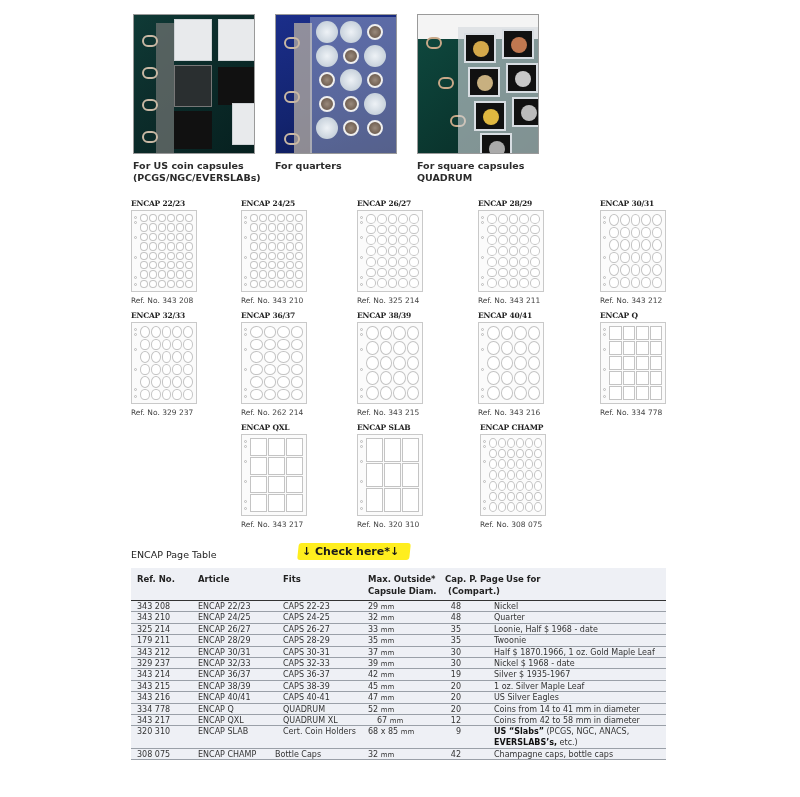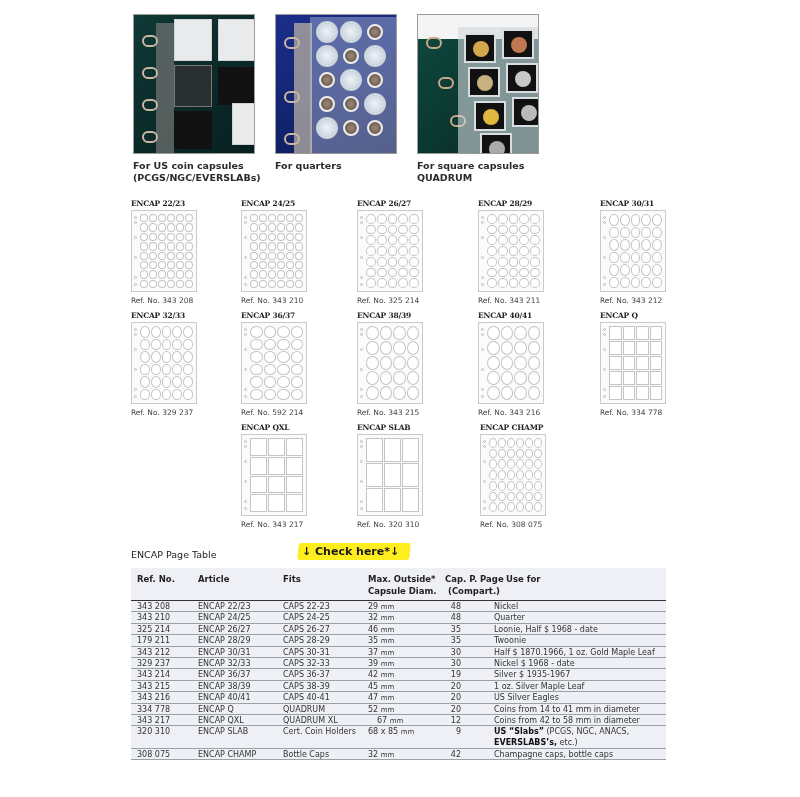--- a/index.html
+++ b/index.html
@@ -495,21 +495,21 @@
           <div class="cell c"></div>
           <div class="cell c"></div>
           <div class="cell c"></div>
           <div class="cell c"></div>
           <div class="cell c"></div>
           <div class="cell c"></div>
           <div class="cell c"></div>
           <div class="cell c"></div>
         </div>
       </div>
-      <div class="diag-ref">Ref. No. 592 214</div>
+      <div class="diag-ref">Ref. No. 262 214</div>
     </div>
     <div class="diag" style="left: 357px; top: 311px;">
       <div class="diag-title">ENCAP 38/39</div>
       <div class="page">
         <div class="holes">
           <div class="hole" style="top:5px"></div>
           <div class="hole" style="top:10px"></div>
           <div class="hole" style="top:25px"></div>
           <div class="hole" style="top:45px"></div>
           <div class="hole" style="top:65px"></div>
@@ -758,21 +758,21 @@
         <div class="td" style="left:67px">ENCAP 24/25</div>
         <div class="td" style="left:152px">CAPS 24-25</div>
         <div class="td" style="left:237px"><span>32</span> <span class="mm">mm</span></div>
         <div class="td right" style="left:300px;width:30px">48</div>
         <div class="td" style="left:363px">Quarter</div>
       </div>
       <div class="row">
         <div class="td" style="left:6px">325 214</div>
         <div class="td" style="left:67px">ENCAP 26/27</div>
         <div class="td" style="left:152px">CAPS 26-27</div>
-        <div class="td" style="left:237px"><span>46</span> <span class="mm">mm</span></div>
+        <div class="td" style="left:237px"><span>33</span> <span class="mm">mm</span></div>
         <div class="td right" style="left:300px;width:30px">35</div>
         <div class="td" style="left:363px">Loonie, Half $ 1968 - date</div>
       </div>
       <div class="row">
         <div class="td" style="left:6px">179 211</div>
         <div class="td" style="left:67px">ENCAP 28/29</div>
         <div class="td" style="left:152px">CAPS 28-29</div>
         <div class="td" style="left:237px"><span>35</span> <span class="mm">mm</span></div>
         <div class="td right" style="left:300px;width:30px">35</div>
         <div class="td" style="left:363px">Twoonie</div>
@@ -840,19 +840,19 @@
         <div class="td" style="left:237px"><span>68 x 85</span> <span class="mm">mm</span></div>
         <div class="td right" style="left:300px;width:30px">9</div>
         <div class="td" style="left:363px">
           <div><b>US “Slabs”</b><span> (PCGS, NGC, ANACS,</span></div>
           <div><b>EVERSLABS’s,</b><span> etc.)</span></div>
         </div>
       </div>
       <div class="row">
         <div class="td" style="left:6px">308 075</div>
         <div class="td" style="left:67px">ENCAP CHAMP</div>
-        <div class="td" style="left:152px">Bottle Caps</div>
+        <div class="td" style="left:144px">Bottle Caps</div>
         <div class="td" style="left:237px"><span>32</span> <span class="mm">mm</span></div>
         <div class="td right" style="left:300px;width:30px">42</div>
         <div class="td" style="left:363px">Champagne caps, bottle caps</div>
       </div>
     </div>
 </div>
 
 </body></html>

